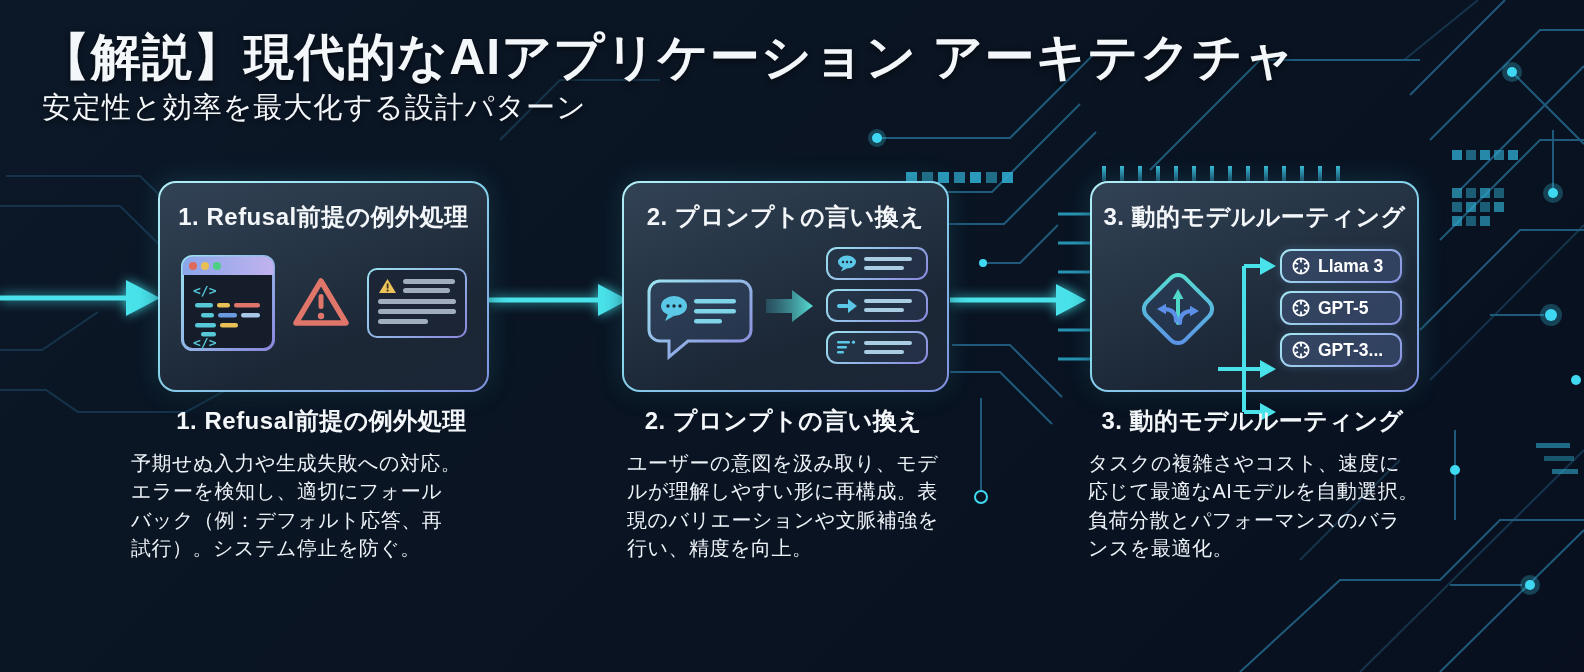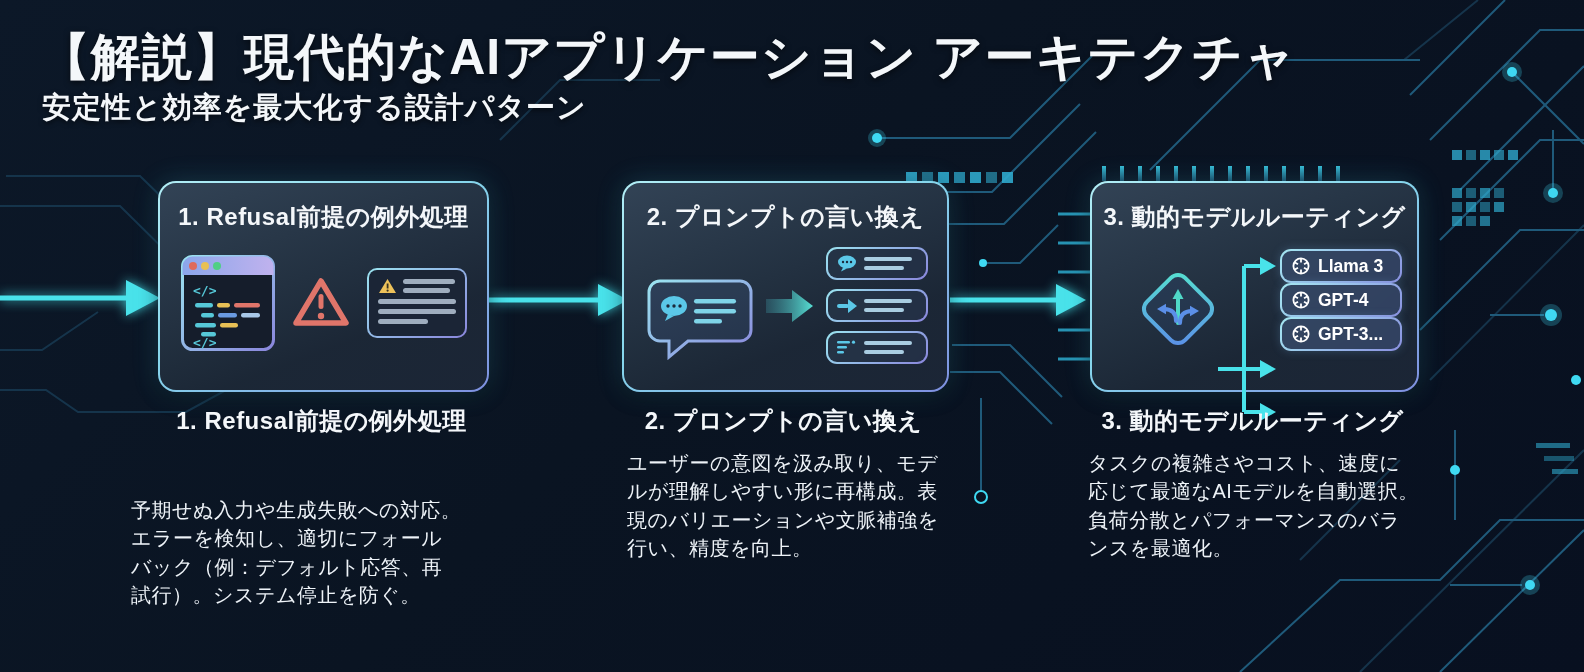--- a/index.html
+++ b/index.html
@@ -6,38 +6,38 @@
   .stage{
     position:relative;width:1584px;height:672px;overflow:hidden;
     background:linear-gradient(135deg,#0c1828 0%,#0a1422 45%,#081020 100%);
     font-family:"Liberation Sans","DejaVu Sans",sans-serif;color:#f4f7fa;
   }
   svg{display:block;}
   .bg-layer{position:absolute;inset:0;pointer-events:none;}
   .arrow-layer{position:absolute;inset:0;pointer-events:none;filter:drop-shadow(0 0 6px rgba(69,223,232,.85));}
 
   .main-title{position:absolute;left:40px;top:24px;font-size:50px;font-weight:bold;letter-spacing:1px;text-shadow:0 2px 6px rgba(0,0,0,.6);}
-  .sub-title{position:absolute;left:42px;top:88px;font-size:29px;font-weight:700;letter-spacing:1px;text-shadow:0 2px 5px rgba(0,0,0,.6);}
+  .sub-title{position:absolute;left:42px;top:88px;font-size:29px;font-weight:400;letter-spacing:1px;text-shadow:0 2px 5px rgba(0,0,0,.6);}
 
   .panel{position:absolute;top:181px;height:207px;border-radius:18px;padding:2px;
     background:linear-gradient(150deg,#b2eef6 0%,#86d6ec 45%,#7e8fe0 100%);
     box-shadow:0 0 26px rgba(70,190,225,.22),0 6px 18px rgba(0,0,0,.45);}
   .panel-inner{position:relative;width:100%;height:100%;border-radius:16px;box-sizing:border-box;
     background:linear-gradient(160deg,rgba(45,60,79,.96) 0%,rgba(24,34,48,.97) 70%);}
   .p1{left:158px;width:327px;}
   .p2{left:622px;width:323px;}
   .p3{left:1090px;width:325px;}
   .panel-title{padding-top:18px;text-align:center;font-size:24px;font-weight:bold;letter-spacing:.5px;}
 
   .step-heading{position:absolute;top:405px;font-size:24px;font-weight:bold;text-align:center;letter-spacing:.5px;}
   .h1{left:158px;width:327px;}
   .h2{left:622px;width:323px;}
   .h3{left:1090px;width:325px;}
   .step-desc{position:absolute;top:449px;font-size:20px;line-height:1.42;letter-spacing:.5px;white-space:pre-line;color:#eef3f8;}
-  .d1{left:131px;width:390px;margin-top:47px;}
+  .d1{left:131px;width:390px;}
   .d2{left:627px;width:390px;}
   .d3{left:1088px;width:400px;}
 
   .footer-caption{position:absolute;left:392px;top:592px;width:790px;text-align:center;font-size:26px;font-weight:bold;letter-spacing:1px;text-shadow:0 2px 5px rgba(0,0,0,.6);}
 
   
   .p1-icons{position:absolute;left:0;right:0;top:72px;display:flex;justify-content:center;align-items:center;gap:15px;}
   .logdoc{border-radius:10px;padding:2px;background:linear-gradient(140deg,#9be4f0,#8a86dc);width:100px;height:70px;box-sizing:border-box;}
   .logdoc-in{border-radius:8px;background:#1b2536;width:100%;height:100%;box-sizing:border-box;padding:8px 9px;}
   .logrow{display:flex;align-items:center;gap:6px;margin-bottom:5px;}
@@ -47,21 +47,21 @@
   .p2-icons{position:absolute;left:0;right:0;top:64px;display:flex;justify-content:center;align-items:center;gap:12px;}
   .variants{display:flex;flex-direction:column;gap:9px;}
   .vpill{border-radius:11px;padding:2px;background:linear-gradient(140deg,#9be4f0,#8a86dc);width:102px;height:33px;box-sizing:border-box;}
   .vpill-in{border-radius:9px;background:rgba(30,42,60,.95);width:100%;height:100%;display:flex;align-items:center;gap:7px;padding:0 9px;box-sizing:border-box;}
   .vbars{display:flex;flex-direction:column;gap:5px;}
   .vbar{height:4px;border-radius:2px;background:#a9cde2;}
 
   
   .router-wrap{position:absolute;left:44px;top:84px;}
   .connector{position:absolute;left:126px;top:60px;}
-  .models{position:absolute;left:188px;top:66px;display:flex;flex-direction:column;gap:0;text-align:center;}
+  .models{position:absolute;left:188px;top:66px;display:flex;flex-direction:column;gap:8px;text-align:center;}
   .mpill{border-radius:11px;padding:2px;background:linear-gradient(140deg,#a5e8f2,#8a90e0);width:122px;height:34px;box-sizing:border-box;box-shadow:0 0 10px rgba(120,180,230,.25);}
   .mpill-in{border-radius:9px;background:rgba(44,60,88,.95);width:100%;height:100%;display:flex;align-items:center;gap:7px;padding:0 9px;box-sizing:border-box;}
   .mlabel{font-size:17.5px;font-weight:bold;color:#fff;white-space:nowrap;}
 </style>
 </head>
 <body>
 
 <div class="stage">
 
   <svg class="bg-layer" width="1584" height="672" viewBox="0 0 1584 672">
@@ -396,21 +396,21 @@
               <circle cx="10" cy="10" r="7.6" fill="none" stroke="#fff" stroke-width="1.8"></circle>
               <g stroke="#fff" stroke-width="1.8">
                 <path d="M10,2.4 L10,6.5"></path>
                   <path d="M16.6,6.2 L13,8.3"></path>
                   <path d="M16.6,13.8 L13,11.7"></path>
                 <path d="M10,17.6 L10,13.5"></path>
                   <path d="M3.4,13.8 L7,11.7"></path>
                   <path d="M3.4,6.2 L7,8.3"></path>
               </g>
             </svg>
-            <span class="mlabel">GPT-4</span>
+            <span class="mlabel">GPT-5</span>
           </div>
         </div>
         <div class="mpill">
           <div class="mpill-in">
             <svg width="20" height="20" viewBox="0 0 20 20">
               <circle cx="10" cy="10" r="7.6" fill="none" stroke="#fff" stroke-width="1.8"></circle>
               <g stroke="#fff" stroke-width="1.8">
                 <path d="M10,2.4 L10,6.5"></path>
                   <path d="M16.6,6.2 L13,8.3"></path>
                   <path d="M16.6,13.8 L13,11.7"></path>

